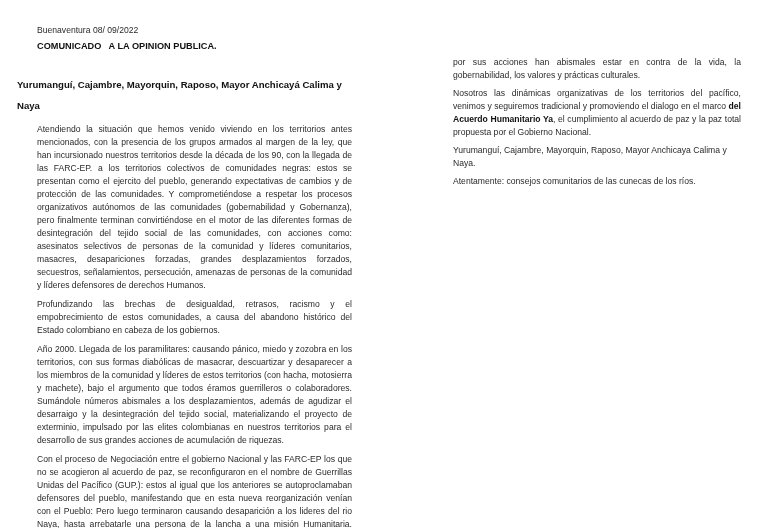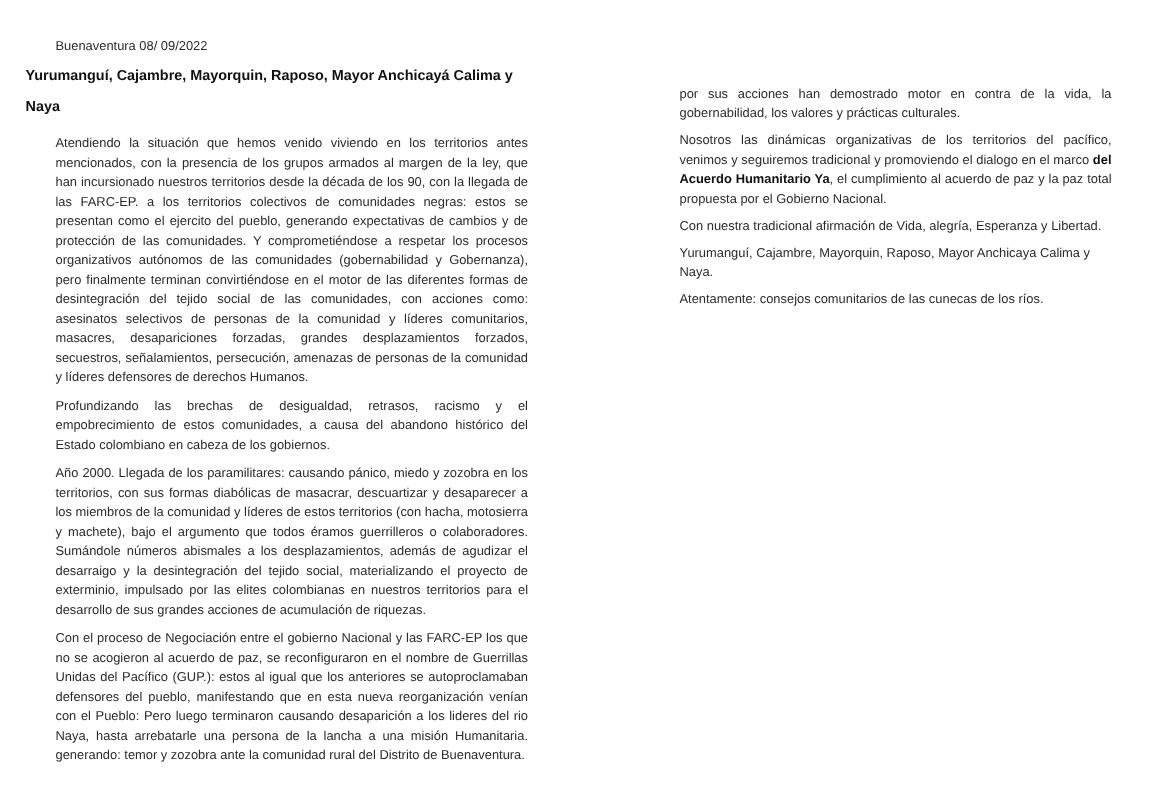--- a/index.html
+++ b/index.html
@@ -21,26 +21,26 @@
     .places { font-weight: bold; font-size: 9.6px; color: #111; margin-bottom: 7px; line-height: 21px; padding-left: 1px; }
     .para { margin-bottom: 6px; }
     b { color: #111; }
     .r-para { margin-bottom: 5px; }
   </style>
 </head>
 <body>
 
 <div class="col col-left">
   <p class="date">Buenaventura 08/ 09/2022</p>
+  <p class="title" style="white-space: pre;">COMUNICADO   A LA OPINION PUBLICA.</p>
   <p class="places">Yurumanguí, Cajambre, Mayorquin, Raposo, Mayor Anchicayá  Calima  y Naya</p>
   <p class="para justify">Atendiendo la situación que hemos venido viviendo en los territorios antes mencionados, con la presencia de los grupos armados al margen de la ley, que han incursionado nuestros territorios desde la década de los 90, con la  llegada de las FARC-EP.  a los territorios colectivos de comunidades negras: estos se presentan como el ejercito del pueblo, generando expectativas de cambios y de protección de las comunidades. Y comprometiéndose a respetar los procesos organizativos autónomos de las comunidades (gobernabilidad y Gobernanza), pero finalmente terminan convirtiéndose en el motor de las diferentes formas de desintegración del tejido social de las comunidades, con acciones como: asesinatos selectivos de personas de la comunidad y líderes comunitarios, masacres, desapariciones forzadas, grandes desplazamientos forzados, secuestros,   señalamientos, persecución, amenazas de personas  de la comunidad y líderes defensores de derechos Humanos.</p>
   <p class="para justify">Profundizando las brechas de desigualdad, retrasos, racismo y el empobrecimiento de estos comunidades, a causa del abandono histórico del Estado colombiano en cabeza de los gobiernos.</p>
   <p class="para justify">Año 2000. Llegada de los paramilitares: causando pánico, miedo y zozobra en los territorios, con sus formas diabólicas de masacrar, descuartizar y desaparecer a los miembros de la comunidad y líderes de estos territorios (con hacha, motosierra y machete), bajo el argumento que todos éramos guerrilleros o colaboradores. Sumándole números abismales a los desplazamientos, además de agudizar el desarraigo y la desintegración del tejido social, materializando el proyecto de exterminio, impulsado por las elites colombianas en nuestros territorios para el desarrollo de sus grandes acciones de acumulación de riquezas.</p>
   <p class="para justify"> Con el proceso de Negociación entre el gobierno Nacional y las FARC-EP los que no se acogieron al acuerdo de paz, se reconfiguraron en el nombre de Guerrillas Unidas del Pacífico (GUP.): estos   al igual que los anteriores se autoproclamaban defensores del pueblo, manifestando que en esta nueva reorganización venían con el Pueblo: Pero luego terminaron causando desaparición a los lideres del rio Naya, hasta arrebatarle una persona de la lancha a una misión Humanitaria. generando: temor y zozobra ante la comunidad rural del Distrito de Buenaventura.</p>
 </div>
 
 <div class="col col-right">
-  <p class="r-para justify">por sus acciones han demostrado motor en contra de la vida, la gobernabilidad, los valores y prácticas culturales.</p>
+  <p class="r-para justify">por sus acciones han abismales estar en contra de la vida, la gobernabilidad, los valores y prácticas culturales.</p>
   <p class="r-para justify"><span>Nosotros   las dinámicas organizativas de los territorios del pacífico, venimos y seguiremos tradicional y promoviendo el dialogo en el marco </span><b>del Acuerdo Humanitario Ya</b><span>, el cumplimiento al acuerdo de paz y la paz total propuesta por el Gobierno Nacional.</span></p>
-  <p class="r-para">Con nuestra tradicional afirmación de Vida, alegría, Esperanza y Libertad.</p>
   <p class="r-para">Yurumanguí, Cajambre, Mayorquin, Raposo, Mayor Anchicaya  Calima y Naya.</p>
   <p class="r-para">Atentamente: consejos comunitarios de las cunecas de los ríos.</p>
 </div>
 
 </body></html>

